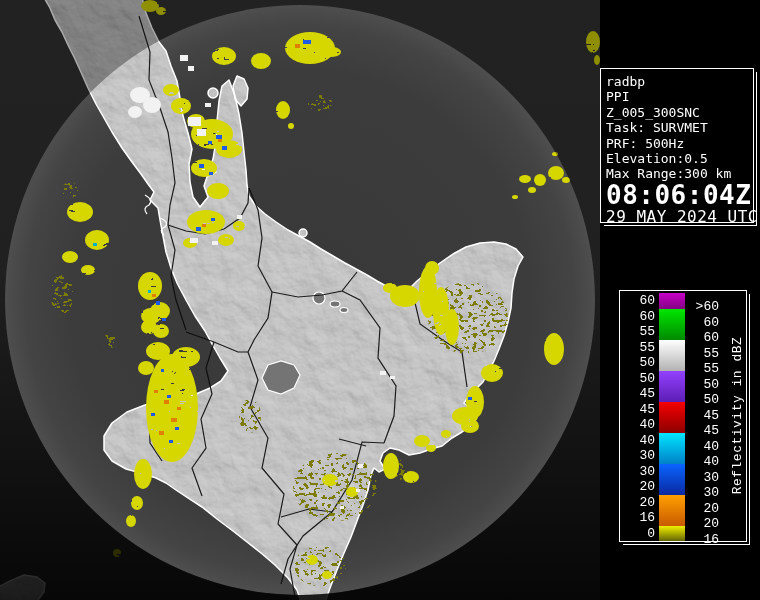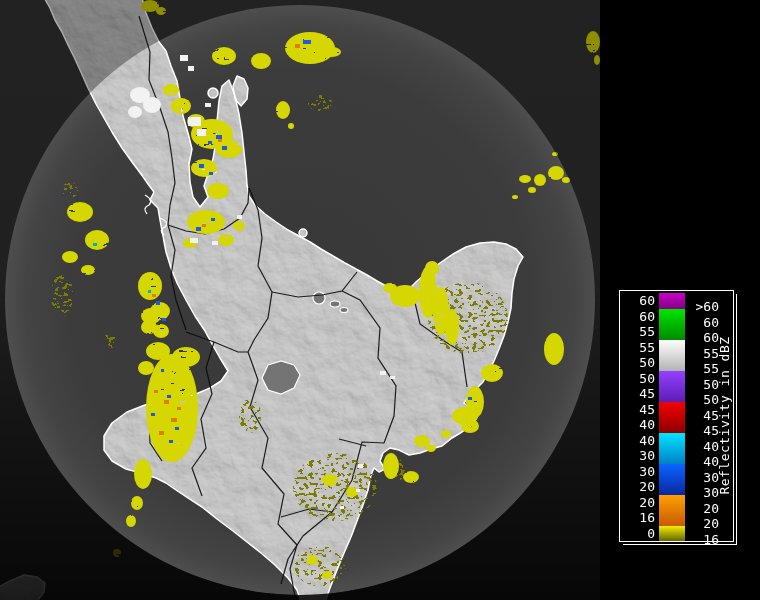--- a/index.html
+++ b/index.html
@@ -9,21 +9,21 @@
   
   .panel{position:absolute;background:#000;border:1px solid var(--panel_border,#fff);box-sizing:border-box;}
   .panel::after{content:"";position:absolute;left:3px;top:3px;width:100%;height:100%;
                 border-right:1px solid var(--panel_border,#fff);border-bottom:1px solid var(--panel_border,#fff);
                 pointer-events:none;}
   #info-panel{left:600px;top:68px;width:154px;height:155px;padding:5px 0 0 5px;}
   .info-line{font-size:13px;line-height:15.4px;white-space:pre;letter-spacing:0;}
   .info-time{font-size:26px;font-weight:bold;line-height:24px;letter-spacing:0.5px;margin-top:1px;}
   .info-date{font-size:16px;line-height:17px;letter-spacing:0.5px;margin-top:1px;white-space:pre;}
   
-  #legend-panel{left:619px;top:290px;width:115px;height:252px;}
+  #legend-panel{left:619px;top:290px;width:128px;height:252px;font-family:Liberation Mono, monospace;}
   .lg-col{position:absolute;top:2px;}
   .lg-row{height:15.5px;line-height:15.5px;font-size:13px;text-align:right;}
   #lg-left{left:2px;width:33px;}
   #lg-right{left:66px;width:33px;margin-top:6px;}
   #lg-bar{left:39px;width:26px;}
   #lg-bar>div{width:100%;}
   .legend-title-wrap{position:absolute;top:0;right:0;width:17px;height:248px;
                      display:flex;align-items:center;justify-content:center;}
   .legend-title-wrap span{transform:rotate(-90deg);white-space:nowrap;font-size:13px;letter-spacing:0.5px;}
 </style>
@@ -273,20 +273,31 @@
         <rect x="390" y="376" width="5" height="3"></rect>
           <rect x="237" y="215" width="5" height="4"></rect>
         <rect x="205" y="103" width="6" height="4"></rect>
       </g>
     </g>
 
     <path d="M0,0 H600 V600 H0 Z M300,5 a295,295 0 1 0 0.01,0 Z" fill-rule="evenodd" fill="#000000" opacity="0.33"></path>
     <path d="M0,0 H600 V600 H0 Z M300,5 a295,295 0 1 0 0.01,0 Z" fill-rule="evenodd" fill="url(#fadeGrad)"></path>
   </svg>
 
+  <div id="info-panel" class="panel">
+    <div class="info-line">radbp</div>
+    <div class="info-line">PPI</div>
+    <div class="info-line">Z_005_300SNC</div>
+    <div class="info-line">Task: SURVMET</div>
+    <div class="info-line">PRF: 500Hz</div>
+    <div class="info-line">Elevation:0.5</div>
+    <div class="info-line">Max Range:300 km</div>
+    <div class="info-time">08:06:04Z</div>
+    <div class="info-date">29 MAY 2024 UTC</div>
+  </div>
 
   <div id="legend-panel" class="panel">
     <div id="lg-left" class="lg-col">
       <div class="lg-row">60</div>
       <div class="lg-row">60</div>
       <div class="lg-row">55</div>
       <div class="lg-row">55</div>
       <div class="lg-row">50</div>
       <div class="lg-row">50</div>
       <div class="lg-row">45</div>

